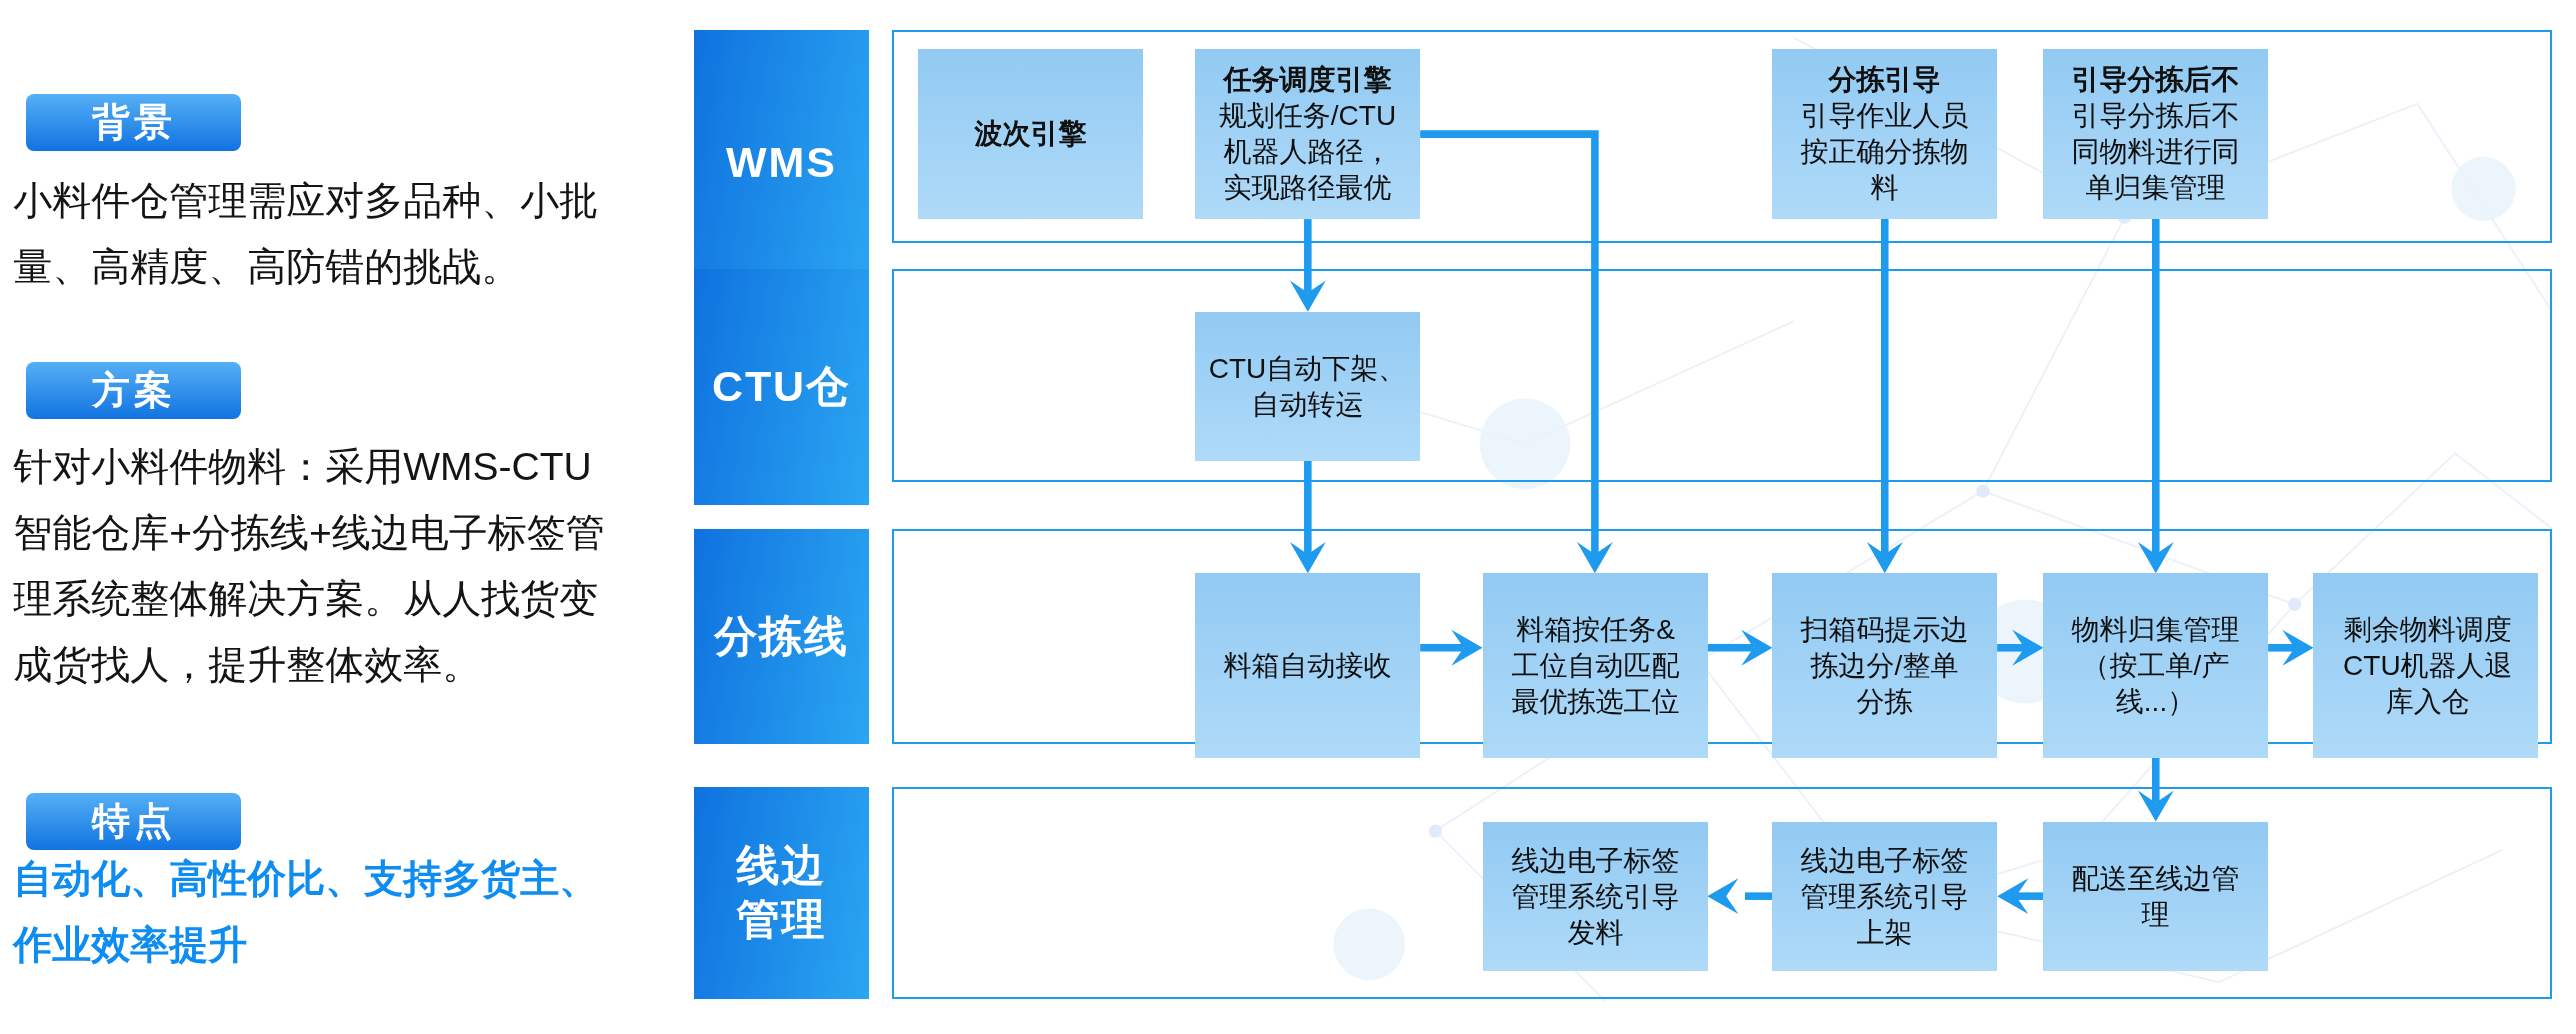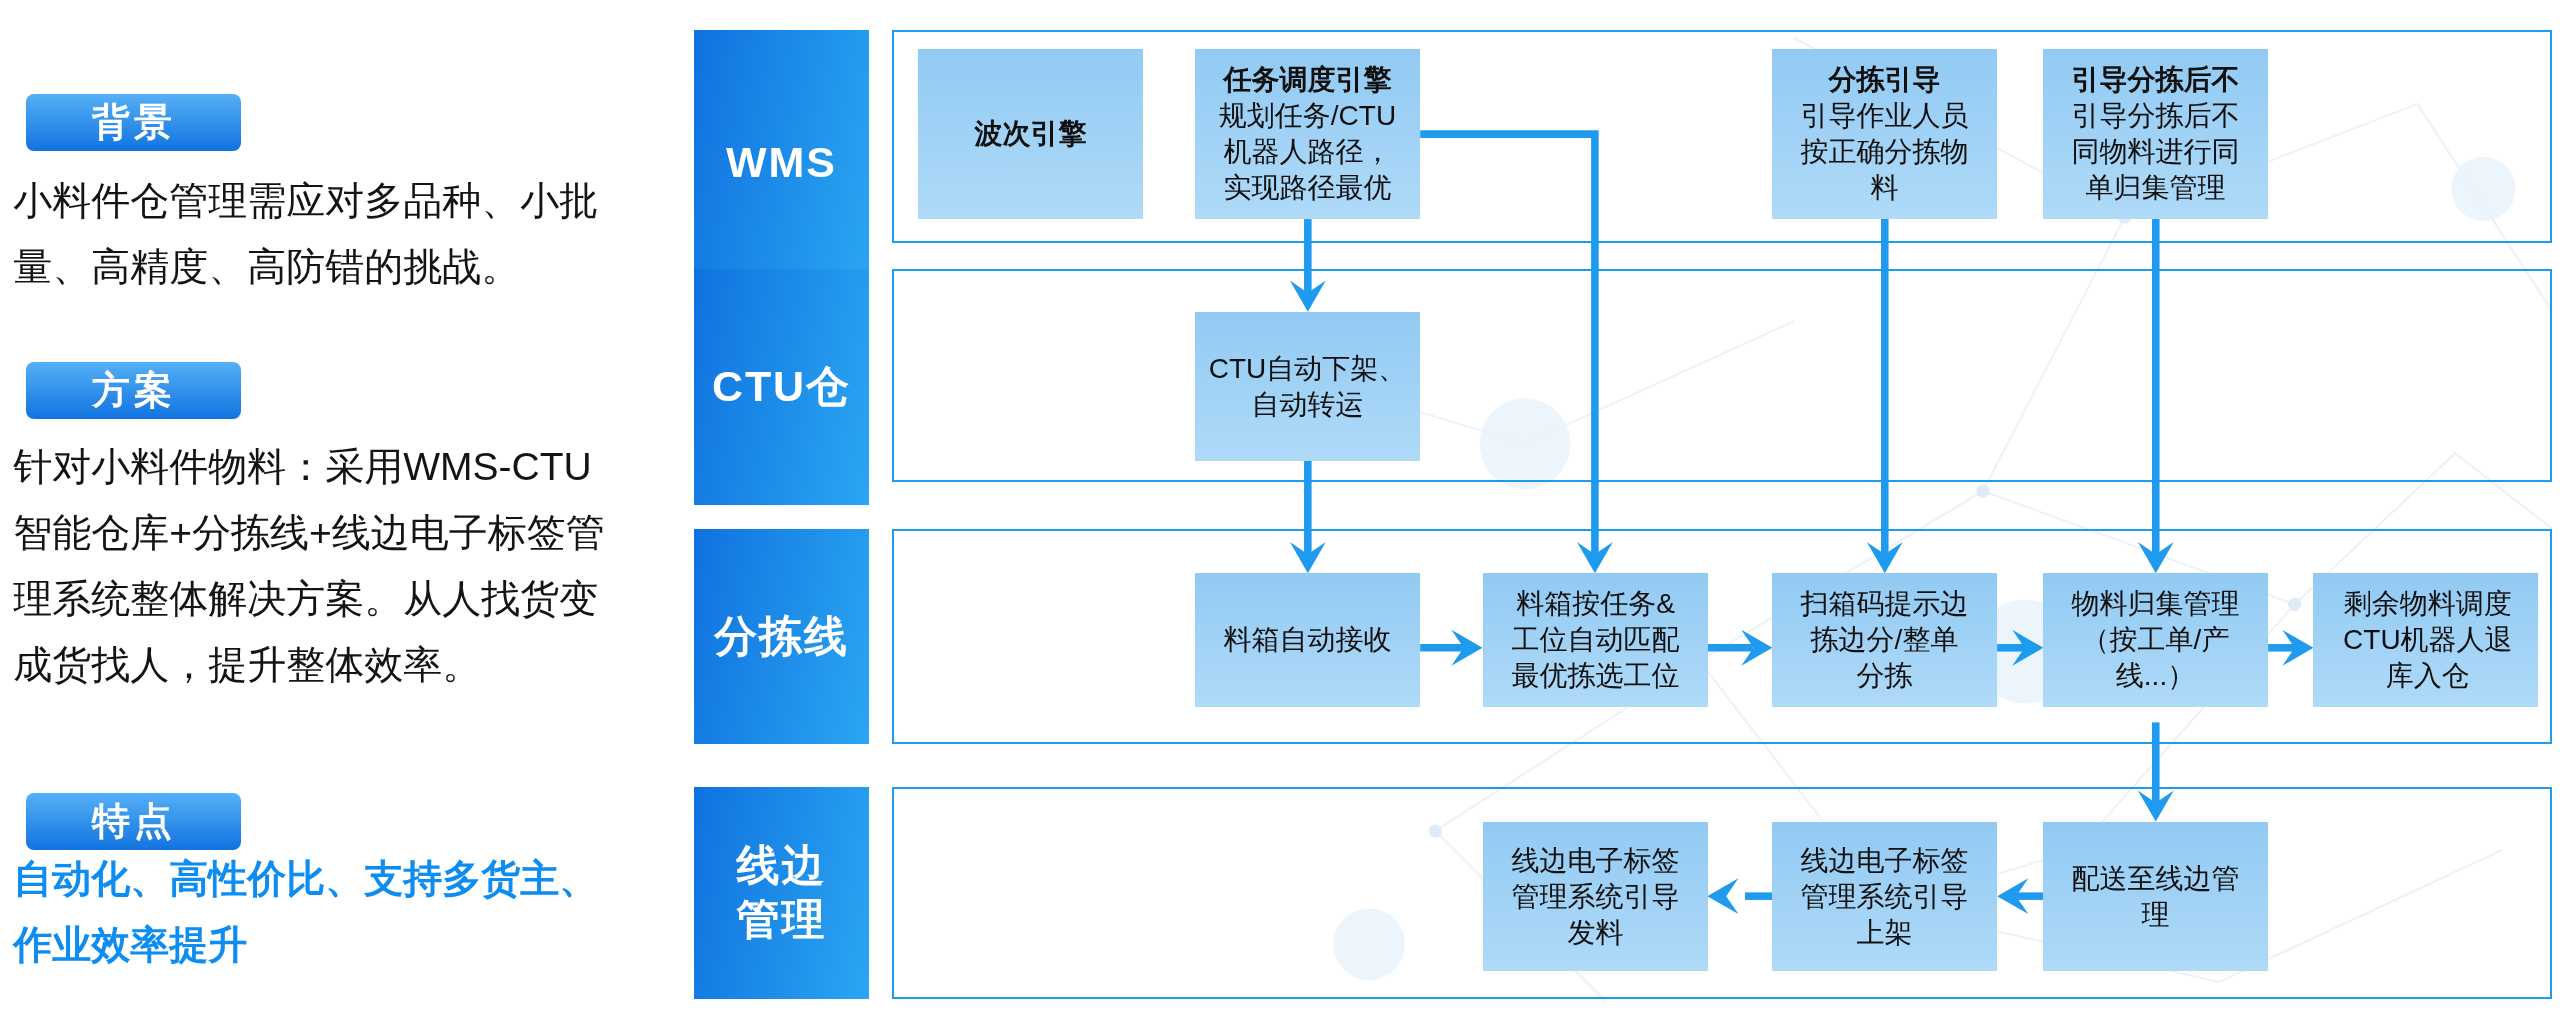--- a/index.html
+++ b/index.html
@@ -39,21 +39,21 @@
     background:linear-gradient(180deg,#92CAF3 0%,#AFDAF8 100%);
     display:flex;flex-direction:column;align-items:center;justify-content:center;
     text-align:center;font-size:28px;line-height:36px;color:#101010;
     white-space:pre-line;z-index:3;
   }
   .fbox .t{font-weight:700;white-space:pre-line;}
   .fbox .b{white-space:pre-line;}
   
   .r1{top:49px;height:170px;}
   .r2{top:312px;height:149px;}
-  .r3{top:573px;height:134px;}
+  .r3{top:573px;height:185px;}
   .r4{top:822px;height:149px;}
   .cA{left:918px;} .cB{left:1195px;} .cC{left:1483px;}
   .cD{left:1772px;} .cE{left:2043px;} .cF{left:2313px;padding-left:16px;}
 </style>
 </head>
 <body>
 
 <div class="stage">
 
   <svg class="plexus" width="2576" height="1035" viewBox="0 0 2728 1096">

